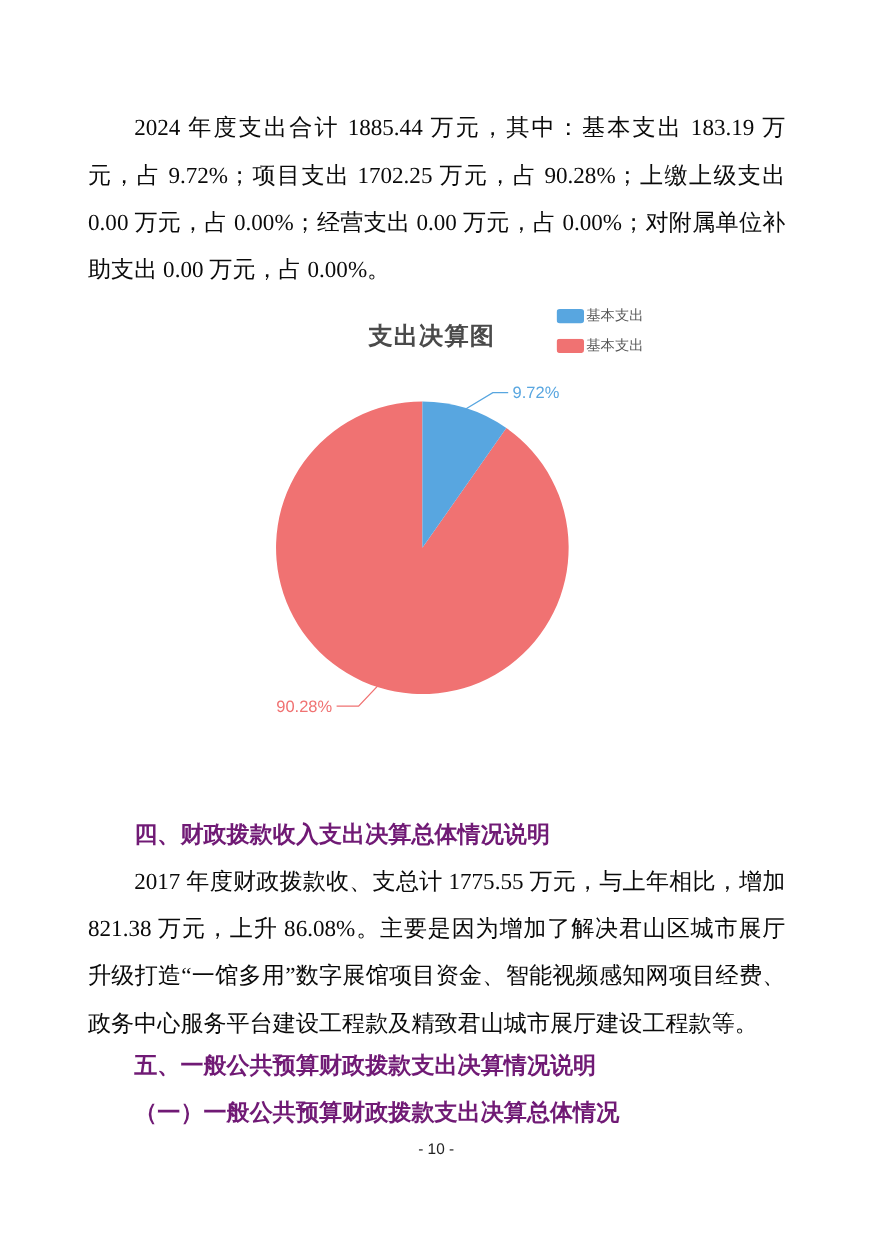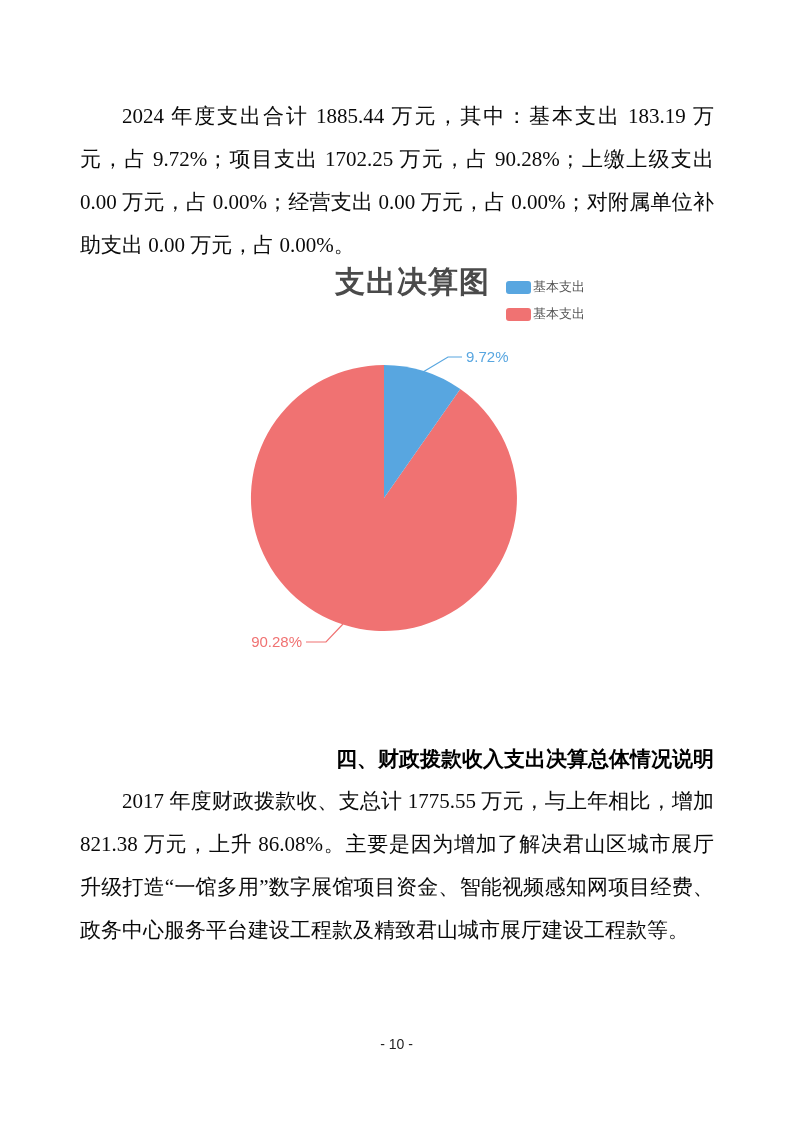--- a/index.html
+++ b/index.html
@@ -32,34 +32,34 @@
     font-size: 21px;
     line-height: 43px;
     color: #0a0a0a;
   }
   .sec4 { top: 737px; }
   .sec5 { top: 947px; }
   .doc-heading {
     font-family: "Liberation Sans", "DejaVu Sans", sans-serif;
     font-weight: bold;
     text-indent: 2em;
-    color: #000000;
-    text-align: right;
+    color: #701a75;
+    text-align: left;
   }
   .sec-para {
     text-align: justify;
     text-indent: 2em;
   }
   .chart-title {
     position: absolute;
     left: 335px;
-    top: 262px;
+    top: 291px;
     font-family: "Liberation Sans", "DejaVu Sans", sans-serif;
     font-weight: bold;
-    font-size: 30px;
+    font-size: 22px;
     color: #4a4a4a;
     letter-spacing: 1px;
   }
   .legend {
     position: absolute;
     left: 506px;
     top: 278px;
     display: flex;
     flex-direction: column;
     gap: 9px;
@@ -130,17 +130,19 @@
     <polyline points="263,294 246,312 226,312" fill="none" stroke-width="1.2" stroke="#f07272"></polyline>
     <text class="pie-label" x="222" y="317" text-anchor="end" fill="#f07272">90.28%</text>
   </svg>
 
   <div class="section-block sec4">
     <div class="doc-heading">四、财政拨款收入支出决算总体情况说明</div>
     <p class="sec-para">2017 年度财政拨款收、支总计 1775.55 万元，与上年相比，增加 821.38 万元，上升 86.08%。主要是因为增加了解决君山区城市展厅升级打造“一馆多用”数字展馆项目资金、智能视频感知网项目经费、政务中心服务平台建设工程款及精致君山城市展厅建设工程款等。</p>
   </div>
 
   <div class="section-block sec5">
+    <div class="doc-heading">五、一般公共预算财政拨款支出决算情况说明</div>
+    <div class="doc-heading">（一）一般公共预算财政拨款支出决算总体情况</div>
   </div>
 
   <div class="page-number">- 10 -</div>
 
 </div>
 
 </body></html>

